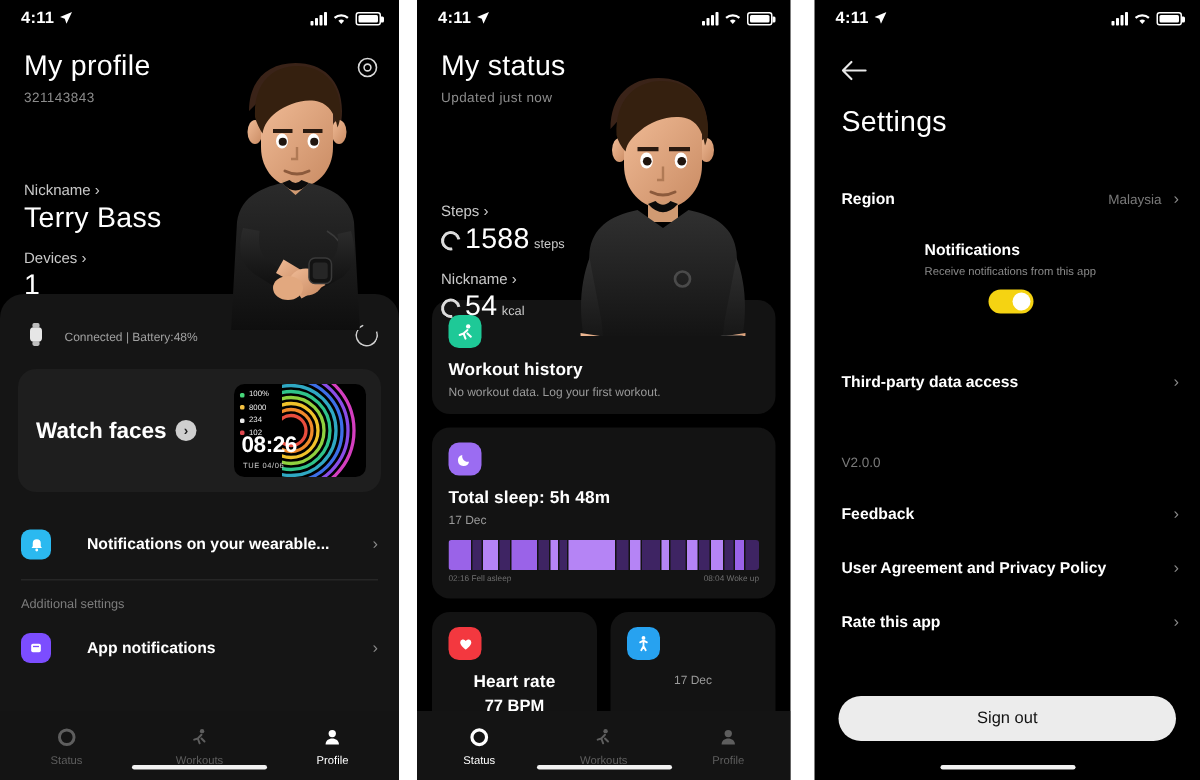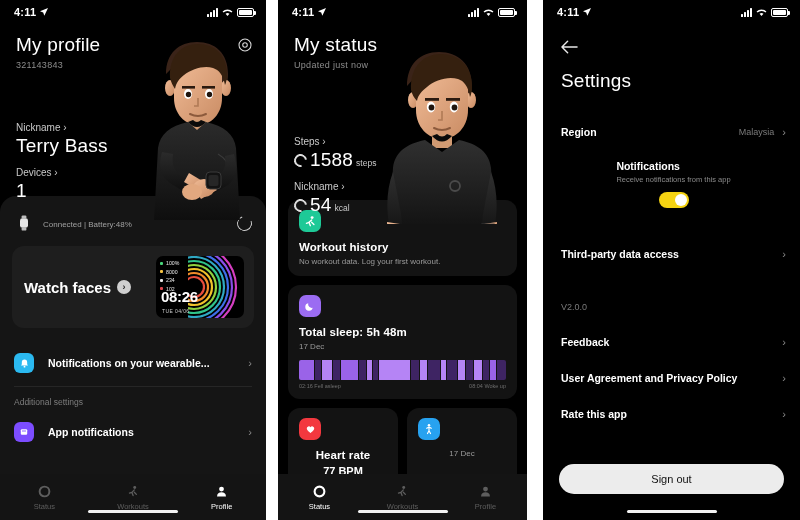--- a/index.html
+++ b/index.html
@@ -95,21 +95,21 @@
     position: absolute; right: 10px; top: 10px; width: 88px; height: 62px;
     border-radius: 7px; overflow: hidden; background: #000;
   }
   .wf-metrics { position: absolute; left: 4px; top: 4px; z-index: 2; }
   .wf-m { display:flex; align-items:center; gap:3px; font-size: 5.2px; color: #e8e8e8; margin-bottom: 2.5px;}
   .wf-dot { width: 3px; height: 3px; border-radius: 1px; }
   .wf-time { position: absolute; left: 5px; bottom: 13px; font-size: 15px; font-weight: 600; z-index:2; letter-spacing:-.3px;}
   .wf-date { position: absolute; left: 6px; bottom: 4px; font-size: 5px; color: #cccccc; z-index:2; letter-spacing:.4px;}
   .wf-rings { position:absolute; right:-22px; top:-8px; width: 78px; height: 78px; }
 
-  .row-item { display: flex; align-items: center; padding: 11px 14px; gap: 14px; }
+  .row-item { display: flex; align-items: center; padding: 11px 14px; gap: 24px; }
   .row-icon { width: 20px; height: 20px; border-radius: 6px; flex:0 0 auto;
               display:flex; align-items:center; justify-content:center; font-size: 10px;}
   .row-text { flex: 1; font-size: 10.5px; font-weight: bold; white-space: nowrap; overflow: hidden; }
   .chev { color: #8a8a8a; font-size: 11px; }
   .divider { height: 1px; background: #262626; margin: 2px 14px; }
   .section-label { font-size: 8.5px; color: #7d7d7d; padding: 8px 14px 4px 14px; }
 
   
   .cards { position: absolute; left:0; right:0; top: 200px; bottom: 34px; padding: 0 10px; }
   .card { background: #131313; border-radius: 12px; padding: 10px 11px; margin-bottom: 9px; }

